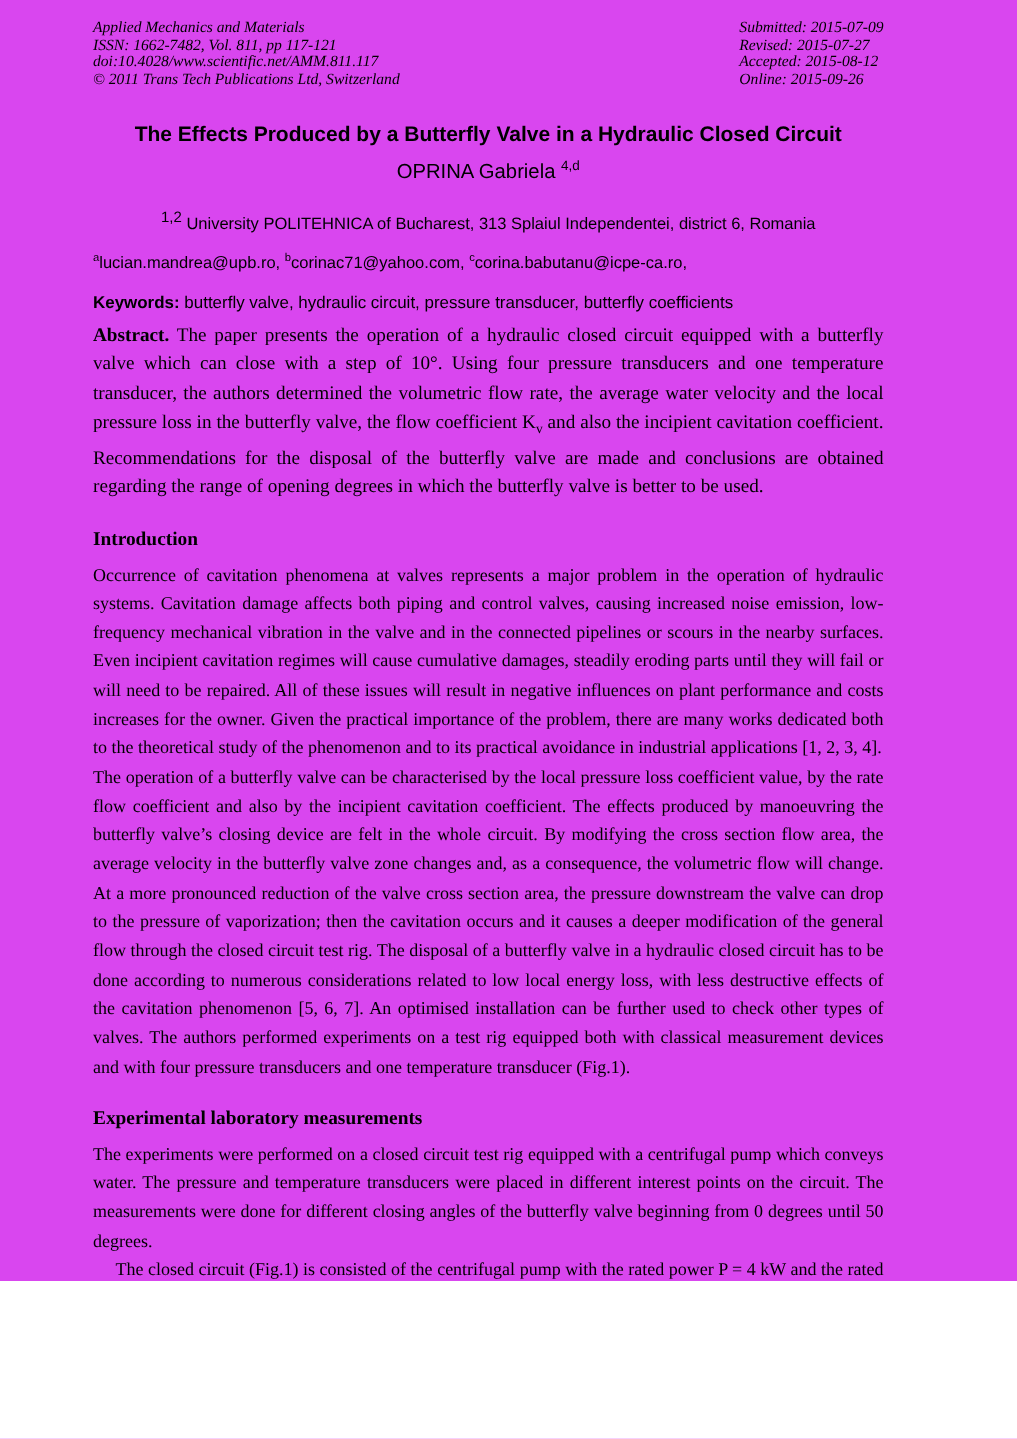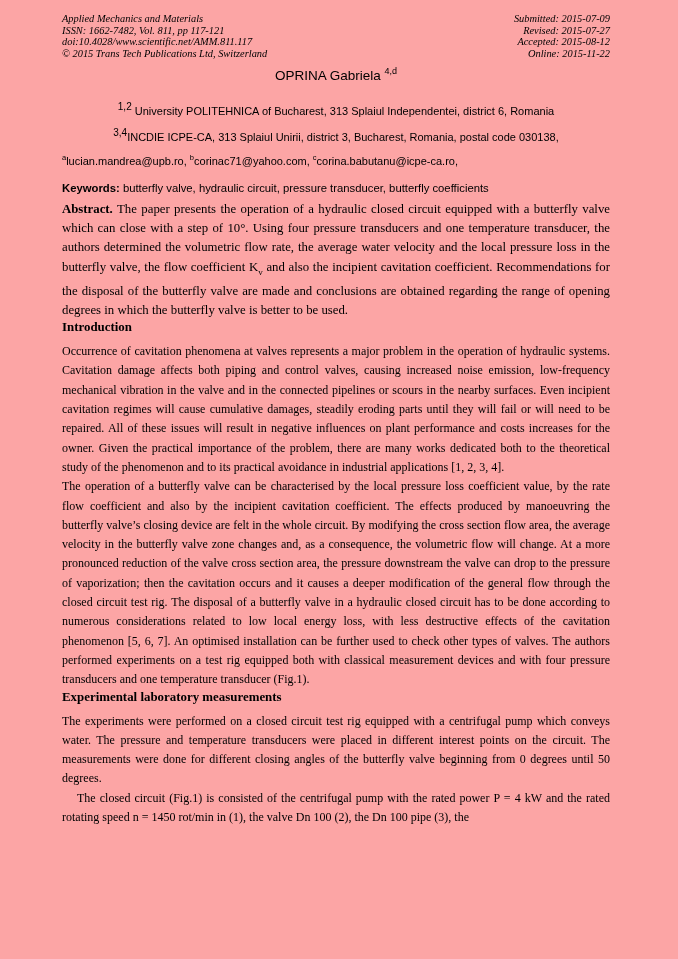--- a/index.html
+++ b/index.html
@@ -4,33 +4,33 @@
 <style>
   * { margin: 0; padding: 0; box-sizing: border-box; }
   html, body { background: #ffffff; }
   body {
     width: 678px; height: 959px;
     font-family: "Liberation Serif", serif;
     color: #000000;
     overflow: hidden;
   }
   .page {
-    width: 678px; height: 959px;
-    background: #fca5a5;
-    padding: 13px 68px 0 62px;
+    width: 678px; height: 854px;
+    background: #d946ef;
+    padding: 13px 89px 0 62px;
     overflow: hidden;
   }
   .page-header {
     display: flex;
     justify-content: space-between;
     font-style: italic;
     font-size: 10.4px;
     line-height: 11.6px;
   }
-  .header-right { text-align: right; }
+  .header-right { }
 
   .title {
     font-family: "Liberation Sans", sans-serif;
     font-size: 14px;
     font-weight: 700;
     text-align: center;
     margin: 22px -10px 0 -10px;
     line-height: 17px;
   }
   .authors-block {
@@ -71,57 +71,58 @@
     text-align: justify;
     margin-top: 4px;
   }
   .abstract b { font-weight: 700; }
   .abstract sub { font-size: 9px; }
 
   .section-heading {
     font-family: "Liberation Serif", serif;
     font-size: 12.9px;
     font-weight: 700;
+    margin-top: 17px;
     margin-bottom: 7px;
   }
   .body-para {
     font-size: 12px;
     line-height: 19.3px;
     text-align: justify;
     margin: 0;
   }
   .body-para.indent { text-indent: 15px; }
 </style>
 </head>
 <body>
 
 <div class="page">
 
   <div class="page-header">
     <div class="header-left">
       <div>Applied Mechanics and Materials</div>
       <div>ISSN: 1662-7482, Vol. 811, pp 117-121</div>
       <div>doi:10.4028/www.scientific.net/AMM.811.117</div>
-      <div>© 2015 Trans Tech Publications Ltd, Switzerland</div>
+      <div>© 2011 Trans Tech Publications Ltd, Switzerland</div>
     </div>
     <div class="header-right">
       <div>Submitted: 2015-07-09</div>
       <div>Revised: 2015-07-27</div>
       <div>Accepted: 2015-08-12</div>
-      <div>Online: 2015-11-22</div>
+      <div>Online: 2015-09-26</div>
     </div>
   </div>
 
+  <h1 class="title">The Effects Produced by a Butterfly Valve in a Hydraulic Closed Circuit</h1>
 
 
   <div class="authors-block" style="margin-top:0;"><span>OPRINA Gabriela </span><sup>4,d</sup></div>
 
   <div class="affil-block">
     <div><sup>1,2</sup><span> University POLITEHNICA of Bucharest, 313 Splaiul Independentei, district 6, Romania</span></div>
-    <div><sup>3,4</sup><span>INCDIE ICPE-CA, 313 Splaiul Unirii, district 3, Bucharest, Romania, postal code 030138,</span></div>
   </div>
 
   <div class="emails-block">
     <div><sup>a</sup><span>lucian.mandrea@upb.ro, </span><sup>b</sup><span>corinac71@yahoo.com, </span><sup>c</sup><span>corina.babutanu@icpe-ca.ro,</span></div>
   </div>
 
   <p class="keywords"><b>Keywords:</b><span> butterfly valve, hydraulic circuit, pressure transducer, butterfly coefficients</span></p>
 
   <p class="abstract"><b>Abstract.</b><span> The paper presents the operation of a hydraulic closed circuit equipped with a butterfly valve which can close with a step of 10°. Using four pressure transducers and one temperature transducer, the authors determined the volumetric flow rate, the average water velocity and the local pressure loss in the butterfly valve, the flow coefficient K</span><sub>v</sub><span> and also the incipient cavitation coefficient. Recommendations for the disposal of the butterfly valve are made and conclusions are obtained regarding the range of opening degrees in which the butterfly valve is better to be used.</span></p>
 

